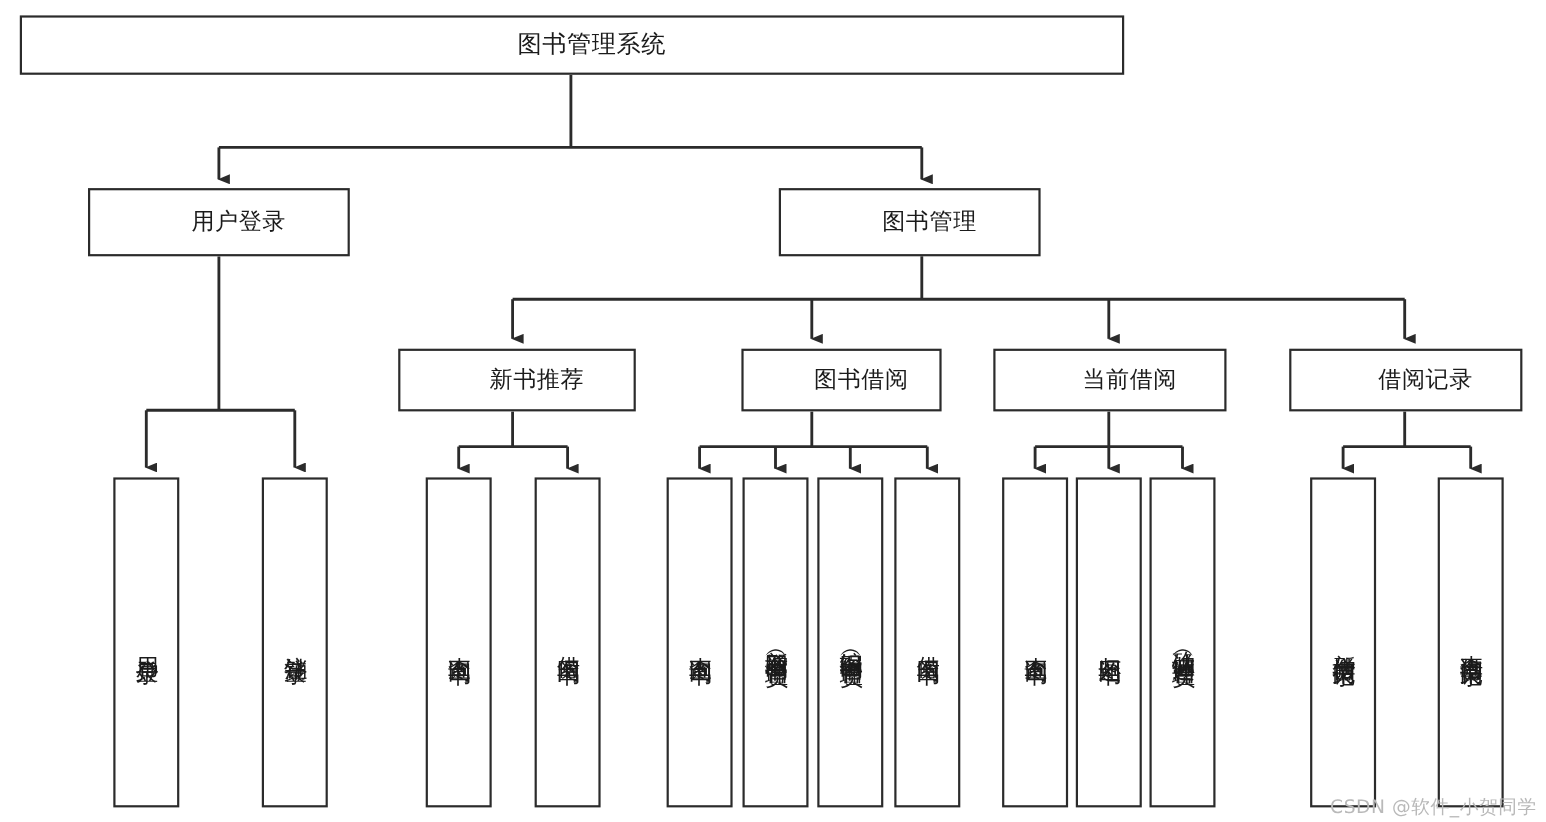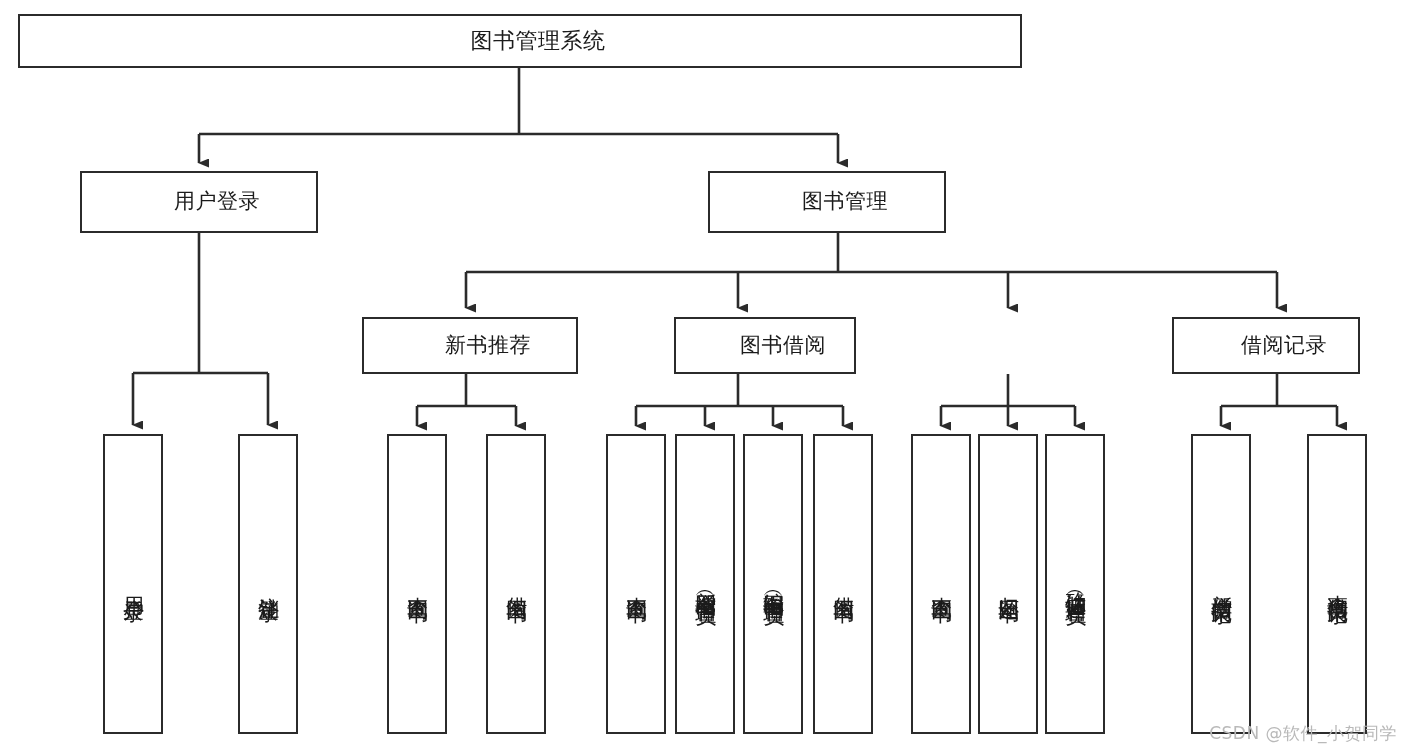--- a/index.html
+++ b/index.html
@@ -142,22 +142,25 @@
   </div>
 
   <div class="node horiz" style="left:362px; top:317px; width:216px; height:57px;">
     <span>新书推荐</span>
   </div>
 
   <div class="node horiz" style="left:634px; top:317px; width:182px; height:57px;margin-left:40px;">
     <span>图书借阅</span>
   </div>
 
-
-  <div class="node horiz" style="left:1172px; top:317px; width:188px; height:57px;">
+  <div class="node horiz" style="left:903px; top:317px; width:212px; height:57px;">
+    <span>当前借阅</span>
+  </div>
+
+  <div class="node horiz" style="left:1172px; top:317px; width:212px; height:57px;">
     <span>借阅记录</span>
   </div>
 
   <div class="node vert" style="left:103px; top:434px; width:60px; height:300px;">
     <span class="vtext">用户登录</span>
   </div>
 
   <div class="node vert" style="left:238px; top:434px; width:60px; height:300px;">
     <span class="vtext">注销登录</span>
   </div>

